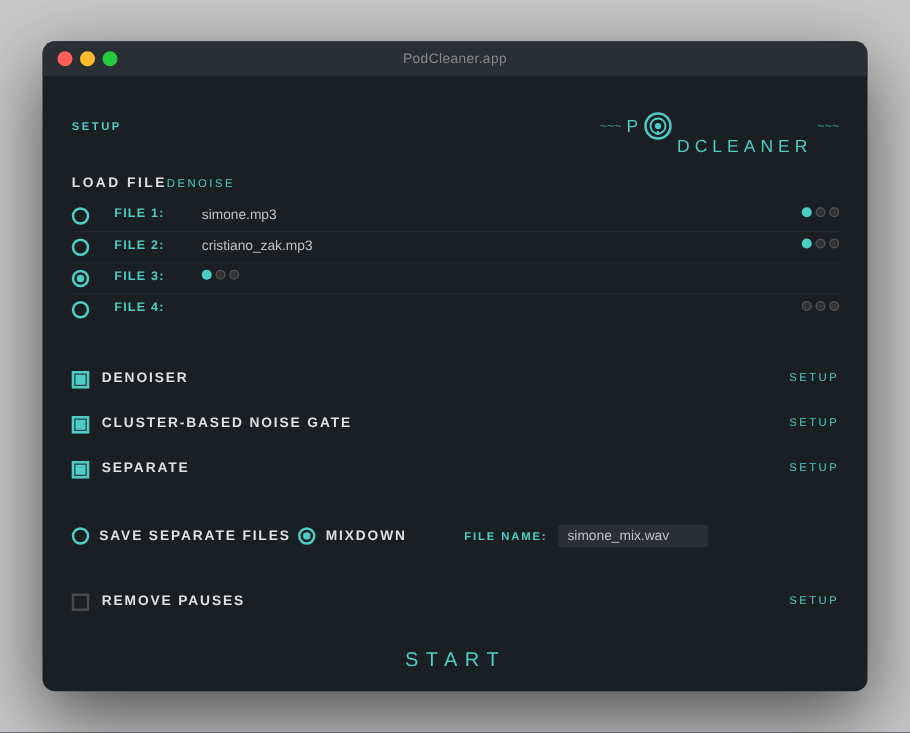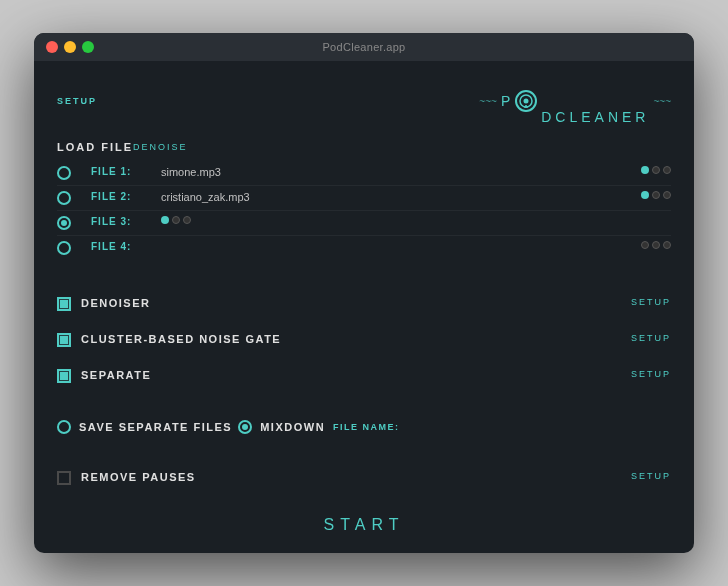--- a/index.html
+++ b/index.html
@@ -403,20 +403,21 @@
 
       <div class="output-row">
         <div class="radio-btn"></div>
         <span class="option-text">SAVE  SEPARATE  FILES</span>
       </div>
 
       <div class="output-row">
         <div class="radio-btn active"></div>
         <span class="option-text">MIXDOWN</span>
         <span class="file-name-label">FILE NAME:</span>
+        <input class="filename-input" type="text" value="simone_mix.wav" style="">
       </div>
     </div>
 
     <div class="divider"></div>
 
     <div class="option-row">
       <div class="checkbox-sq-empty"></div>
       <span class="option-text">REMOVE  PAUSES</span>
       <span class="setup-link">SETUP</span>
     </div>

